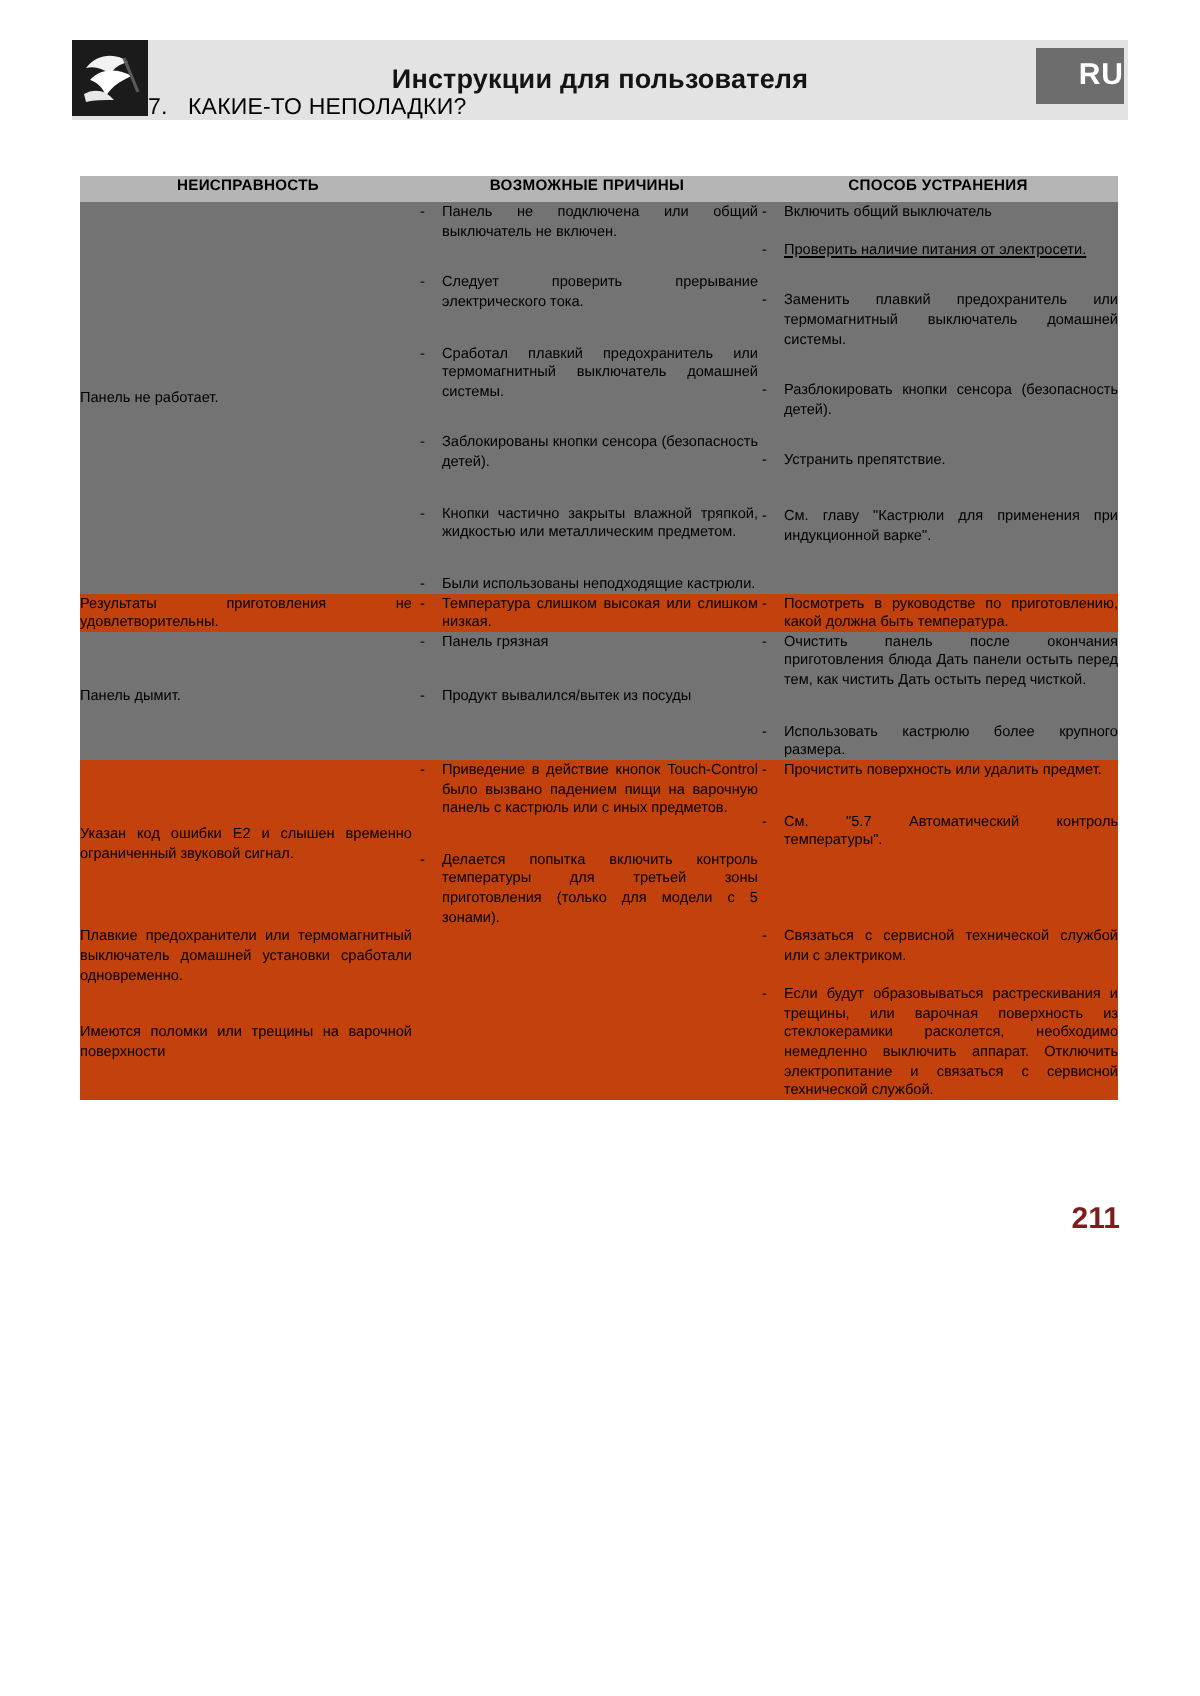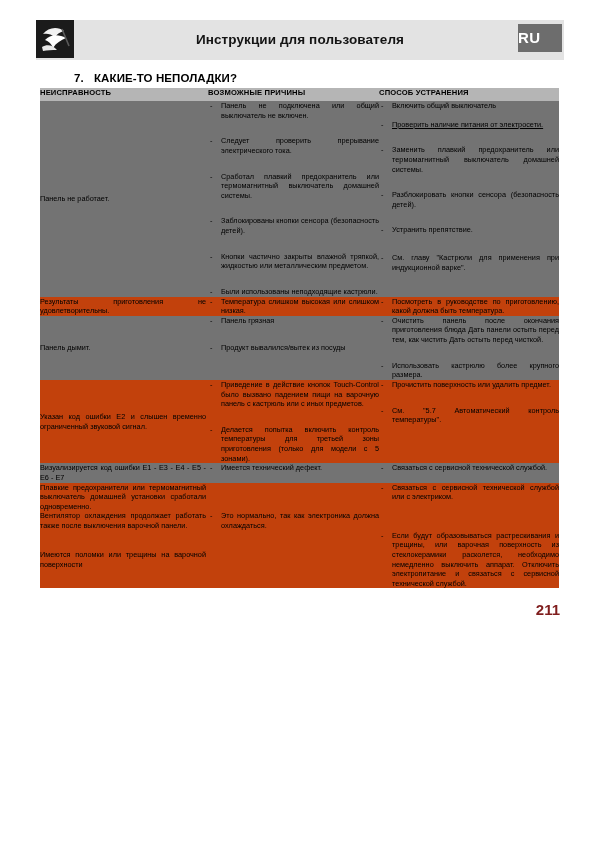--- a/index.html
+++ b/index.html
@@ -67,31 +67,31 @@
     position: absolute;
     right: 2px;
     top: 4px;
     width: 44px;
     height: 28px;
     background: #6d6d6d;
     color: #ffffff;
     font-size: 15px;
     font-weight: bold;
     line-height: 28px;
-    text-align: left;
+    text-align: right;
     letter-spacing: 0.5px;
   }
 
   
   .section-title {
     position: absolute;
     left: 74px;
-    top: 72px;
+    top: 48px;
     font-size: 11.5px;
-    font-weight: bold;
+    font-weight: normal;
     color: #000;
     letter-spacing: 0.1px;
   }
   .section-num {
     display: inline-block;
     width: 20px;
   }
 
   
   .table {
@@ -113,21 +113,21 @@
   }
 
   .hdr-cell {
     background: #b5b5b5;
     height: 13px;
     padding: 1px 0 1px 3px;
     font-size: 7.6px;
     font-weight: bold;
     letter-spacing: 0.15px;
     color: #000;
-    text-align: left;
+    text-align: center;
     border-right: 2px solid #ffffff;
   }
   .hdr-cell.last { border-right: 0; }
 
   .row-dark td { background: #c2410c; }
   .row-light td { background: #737373; }
 
   .cell {
     border-right: 2px solid #ffffff;
     border-bottom: 2px solid #ffffff;
@@ -299,60 +299,34 @@
           </ul>
         </td>
         <td class="cell last">
           <ul class="bullets">
             <li>Прочистить поверхность или удалить предмет.</li>
             <li>См. "5.7 Автоматический контроль температуры".</li>
           </ul>
         </td>
       </tr>
 
-      <tr class="row-light">
-        <td class="cell c1cell">
-          <div class="just">Визуализируется код ошибки Е1 - Е3 - Е4 - Е5 - Е6 - Е7</div>
-        </td>
-        <td class="cell">
-          <ul class="bullets">
-            <li>Имеется технический дефект.</li>
-          </ul>
-        </td>
-        <td class="cell last">
-          <ul class="bullets">
-            <li>Связаться с сервисной технической службой.</li>
-          </ul>
-        </td>
-      </tr>
 
       <tr class="row-dark">
         <td class="cell c1cell">
           <div class="just">Плавкие предохранители или термомагнитный выключатель домашней установки сработали одновременно.</div>
         </td>
         <td class="cell"></td>
         <td class="cell last">
           <ul class="bullets">
             <li>Связаться с сервисной технической службой или с электриком.</li>
           </ul>
         </td>
       </tr>
 
 
-      <tr class="row-dark">
-        <td class="cell c1cell">
-          <div class="just">Вентилятор охлаждения продолжает работать также после выключения варочной панели.</div>
-        </td>
-        <td class="cell">
-          <ul class="bullets">
-            <li>Это нормально, так как электроника должна охлаждаться.</li>
-          </ul>
-        </td>
-        <td class="cell last"></td>
-      </tr>
 
 
       <tr class="row-dark">
         <td class="cell c1cell">
           <div class="just">Имеются поломки или трещины на варочной поверхности</div>
         </td>
         <td class="cell"></td>
         <td class="cell last">
           <ul class="bullets">
             <li>Если будут образовываться растрескивания и трещины, или варочная поверхность из стеклокерамики расколется, необходимо немедленно выключить аппарат. Отключить электропитание и связаться с сервисной технической службой.</li>

